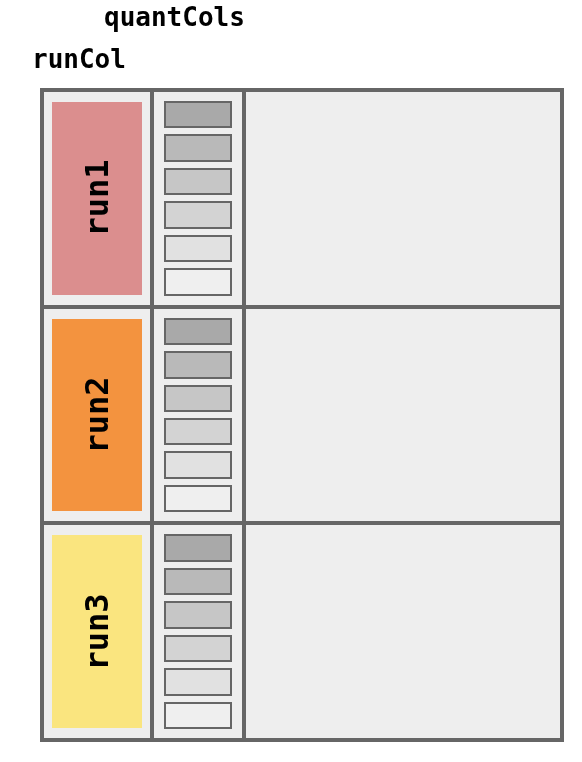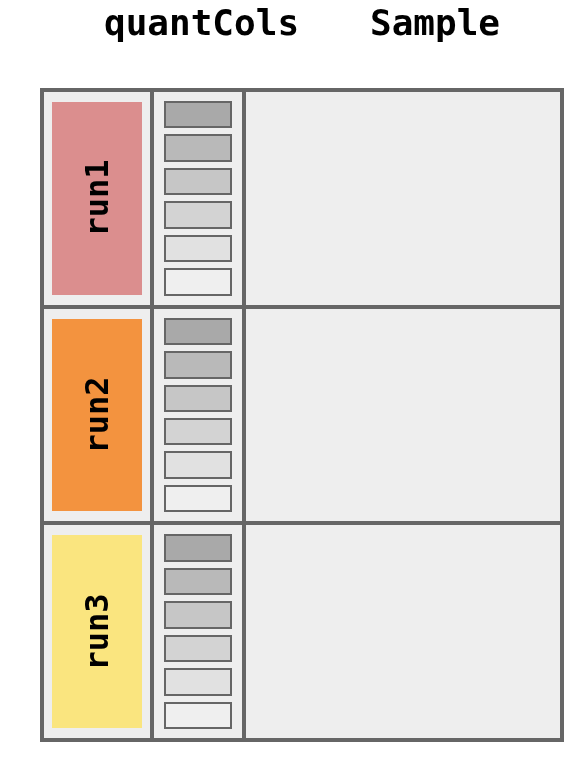--- a/index.html
+++ b/index.html
@@ -15,21 +15,21 @@
   .headers {
     position: absolute;
     top: 0;
     left: 0;
     width: 582px;
     height: 90px;
   }
   .hdr {
     position: absolute;
     font-weight: bold;
-    font-size: 36px;
+    font-size: 26px;
     color: #000;
     white-space: nowrap;
   }
   .table-wrap {
     position: absolute;
     left: 40px;
     top: 88px;
     width: 524px;
     height: 654px;
     border: 4px solid #666;
@@ -84,21 +84,21 @@
   .anncell {
     flex: 1 1 auto;
     background: #eee;
   }
 </style>
 </head>
 <body>
 
 <div class="headers">
   <span class="hdr" style="left:104px; top:2px;">quantCols</span>
-  <span class="hdr" style="left:370px; top:2px;">Sample</span>
+  <span class="hdr" style="left:32px;  top:44px;">runCol</span>
 </div>
 
 <div class="table-wrap">
 
   <div class="block">
     <div class="runcell">
       <div class="runbox" style="background:#db8e8e">
         <span class="runlabel">run1</span>
       </div>
     </div>

